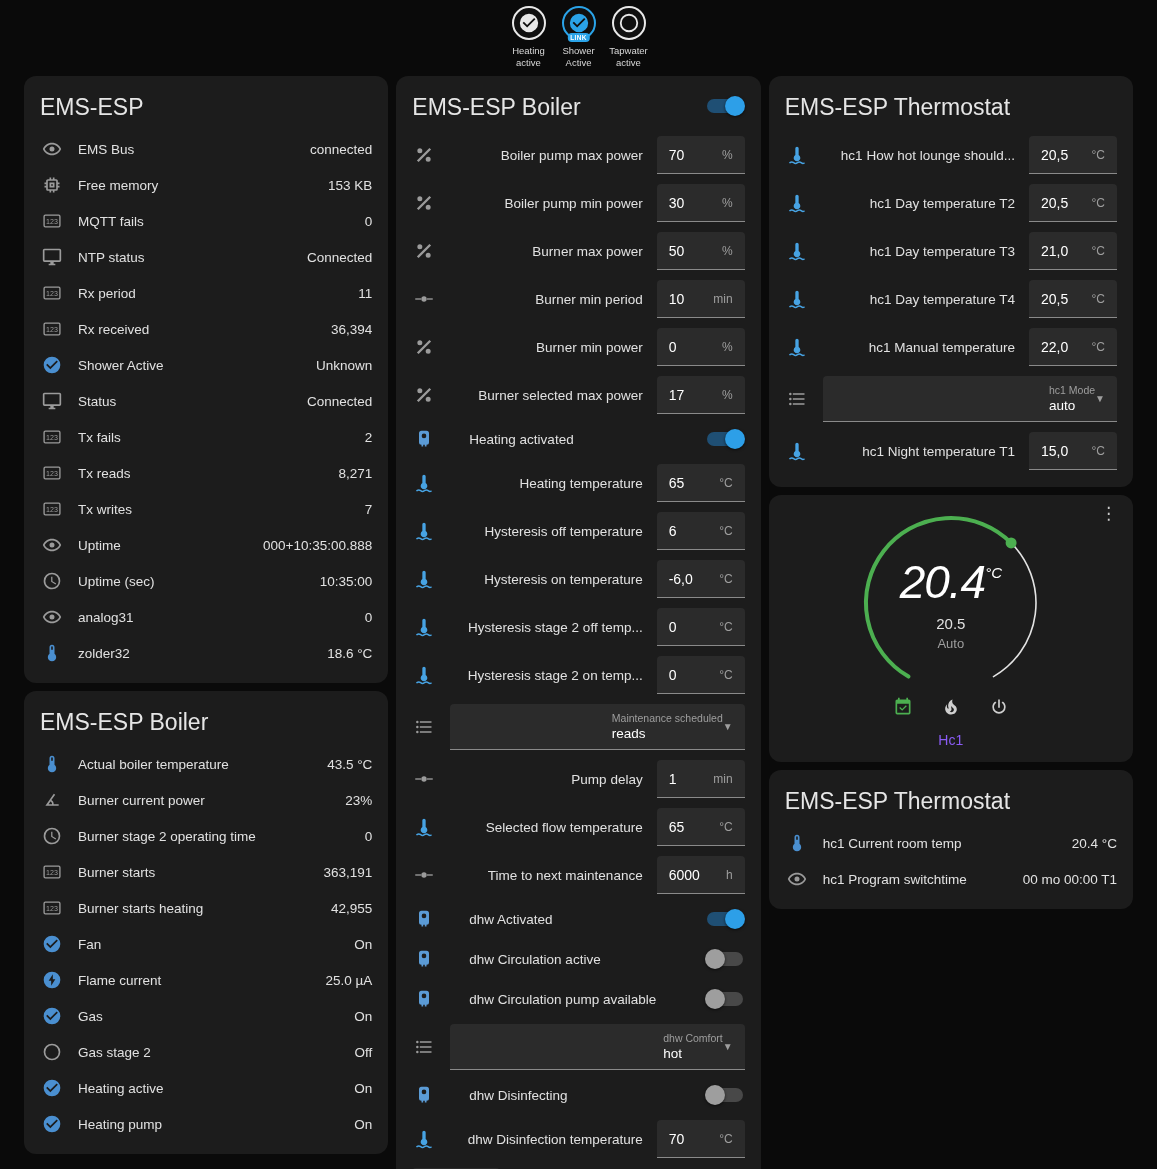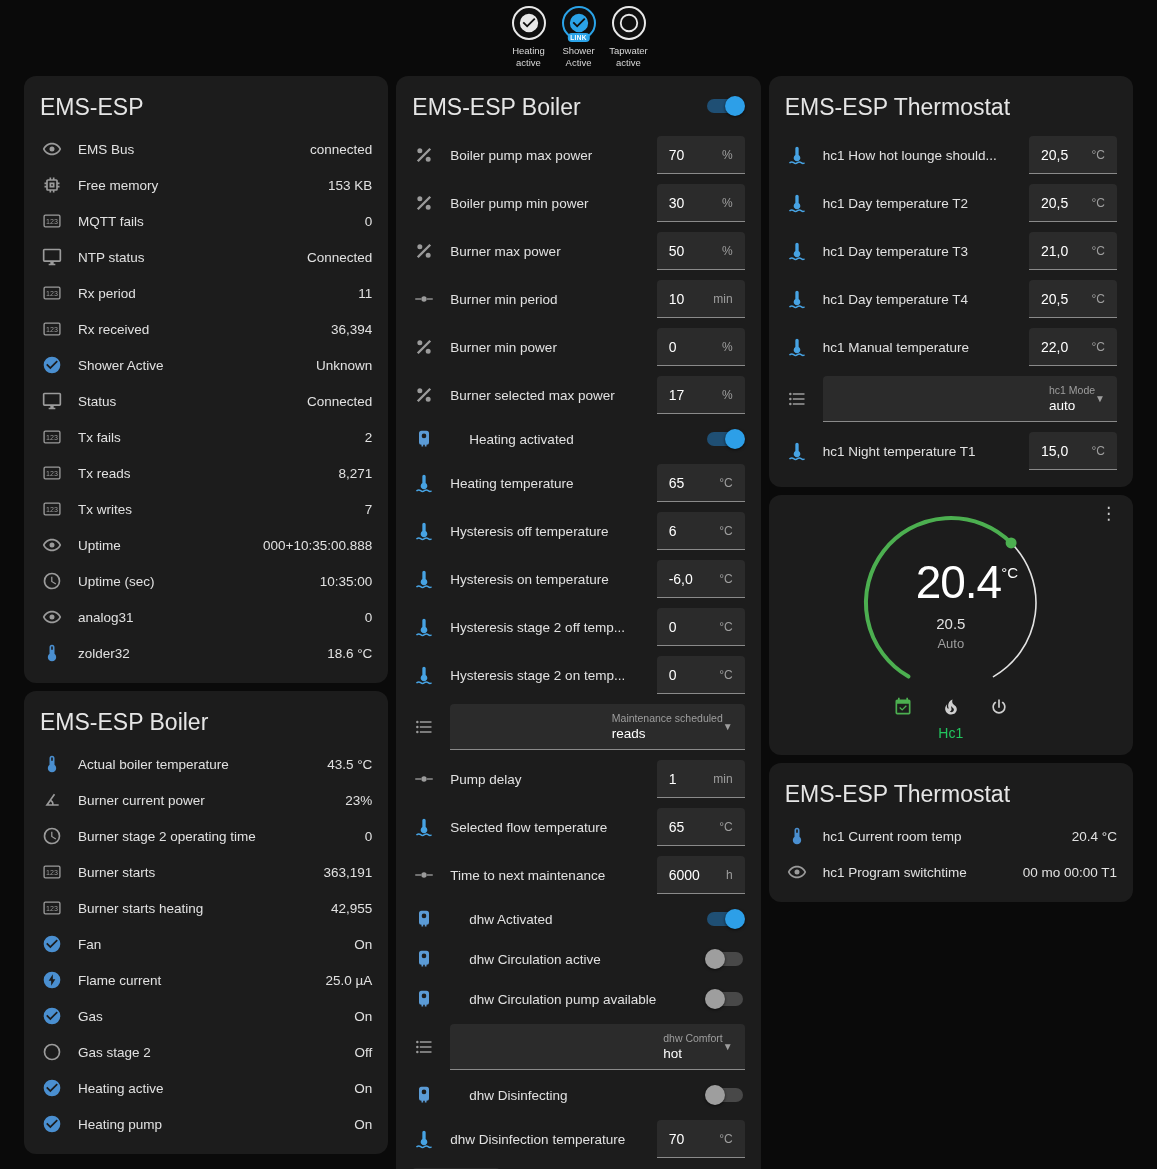--- a/index.html
+++ b/index.html
@@ -27,21 +27,21 @@
   .main { display:flex; gap:8px; padding:0 24px; align-items:flex-start; }
   .col { flex:1 1 0; display:flex; flex-direction:column; gap:8px; min-width:0; }
   .card { background:#1c1c1c; border-radius:12px; padding:4px 0 12px; }
   .card-title { font-size:23px; font-weight:400; color:#e6e6e6; padding:14px 16px 10px; }
   .card-header { display:flex; align-items:center; justify-content:space-between; padding-right:16px; }
   .card-header .card-title { padding-right:0; }
 
   
   .row { display:flex; align-items:center; gap:14px; padding:0 16px; cursor:pointer; }
   .row-sensor { height:36px; }
-  .row-number { height:48px; }
+  .row-number { height:48px;text-align:right; }
   .row-toggle { height:40px;gap:33px; }
   .row-select { height:56px; }
   .row-icon { width:24px; flex:none; display:flex; align-items:center; justify-content:center; color:#9b9b9b; }
   .row-icon svg { width:20px; height:20px; display:block; }
   .row-label { flex:1; font-size:13.5px; color:#e1e1e1; white-space:nowrap; overflow:hidden; text-overflow:ellipsis; }
   .row-value { font-size:13.5px; color:#e1e1e1; white-space:nowrap; }
 
   .numbox { flex:none; min-width:88px; height:38px; background:#2b2b2b; border-radius:4px 4px 0 0;
     border-bottom:1px solid #8a8a8a; display:inline-flex; align-items:center; justify-content:space-between;
     gap:14px; padding:0 12px; }
@@ -59,29 +59,29 @@
   .toggle .track { position:absolute; left:2px; right:2px; top:3px; bottom:3px; border-radius:7px; background:#484848; }
   .toggle .thumb { position:absolute; top:0; left:0; width:20px; height:20px; border-radius:50%;
     background:#9e9e9e; box-shadow:0 1px 3px rgba(0,0,0,.6); }
   .toggle.on .track { background:#1f4f74; }
   .toggle.on .thumb { left:20px; background:#2d9fe8; }
 
   
   .gauge-card { position:relative; padding:10px 0 14px; }
   .kebab { position:absolute; top:10px; right:16px; color:#c9c9c9; font-size:17px; cursor:pointer; line-height:1; }
   .gauge-wrap { position:relative; width:190px; margin:8px auto 0; }
-  .gauge-temp { position:absolute; top:42px; left:16px; width:100%; text-align:center; color:#fff; font-size:46px; font-weight:400; letter-spacing:-1px; }
+  .gauge-temp { position:absolute; top:42px; left:0; width:100%; text-align:center; color:#fff; font-size:46px; font-weight:400; letter-spacing:-1px;font-style:italic; }
   .gauge-temp sup { font-size:15px; letter-spacing:0; position:relative; top:-4px; }
   .gauge-target { position:absolute; top:102px; left:0; width:100%; text-align:center; font-size:15px; color:#e1e1e1; }
   .gauge-mode { position:absolute; top:123px; left:0; width:100%; text-align:center; font-size:13px; color:#9e9e9e; }
   .gauge-buttons { display:flex; justify-content:center; gap:28px; margin-top:2px; }
   .gbtn { color:#cfcfcf; cursor:pointer; }
   .gbtn svg { width:20px; height:20px; display:block; }
   .gbtn.green { color:#4caf50; }
-  .zone-label { text-align:center; font-size:14px; color:#22c55e; margin-top:8px; }
+  .zone-label { text-align:center; font-size:14px; color:#8b5cf6; margin-top:15px; }
 </style>
 </head>
 <body>
 
 <div class="topbar">
   <div class="badge">
     <div class="badge-circle">
       <span class="badge-icon">
           <svg viewBox="0 0 24 24">
             <path fill="currentColor" fill-rule="evenodd" d="M12,2A10,10 0 0,1 22,12A10,10 0 0,1 12,22A10,10 0 0,1 2,12A10,10 0 0,1 12,2M10,17L5,12L6.41,10.59L10,14.17L17.59,6.58L19,8L10,17Z"></path>

